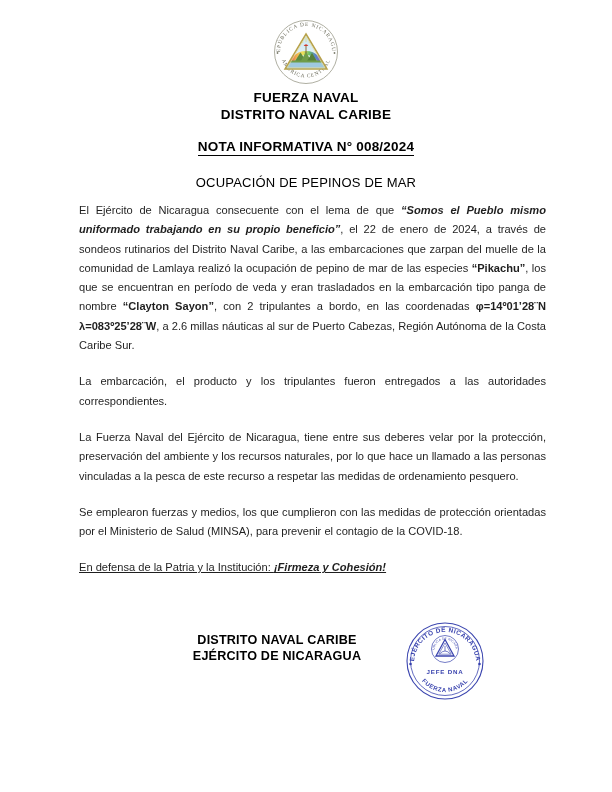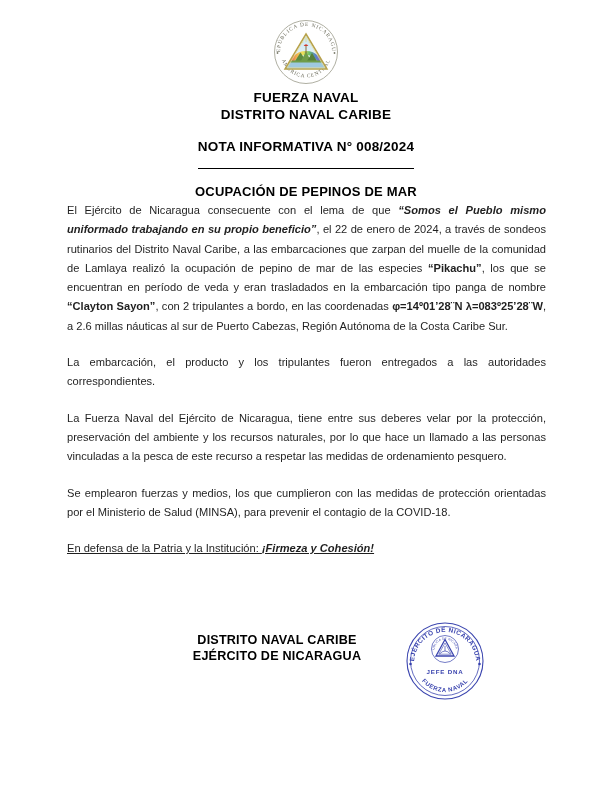--- a/index.html
+++ b/index.html
@@ -57,45 +57,45 @@
   .h-nota {
     margin-top: 15px;
     font-size: 13.5px;
     font-weight: bold;
     line-height: 17px;
     letter-spacing: 0.2px;
     color: #000;
   }
   .h-nota span.ul {
     border-bottom: 1.4px solid #000;
-    padding-bottom: 14px;
+    padding-bottom: 1px;
   }
   .h-subject {
-    margin-top: 29px;
+    margin-top: 20px;
     font-size: 13px;
-    font-weight: bold;
+    font-weight: normal;
     line-height: 16px;
     letter-spacing: 0.2px;
     color: #000;
   }
 
   
   .body-copy {
     position: absolute;
     left: 67px;
     top: 201px;
     width: 479px;
     font-size: 11.1px;
     line-height: 19.3px;
     text-align: justify;
     text-justify: inter-word;
     color: #1f1f1f;
   }
   .body-copy p {
-    margin: 0 0 16px 0;
+    margin: 0 0 16px 12px;
   }
   .body-copy p:last-child { margin-bottom: 0; }
   .bi { font-weight: bold; font-style: italic; }
   .b  { font-weight: bold; }
   .coord { font-weight: bold; white-space: nowrap; }
 
   
   .p-lead   { margin-bottom: 17px !important; }
   .p-short  { margin-bottom: 17px !important; }
   .p-duty   { margin-bottom: 17px !important; }

